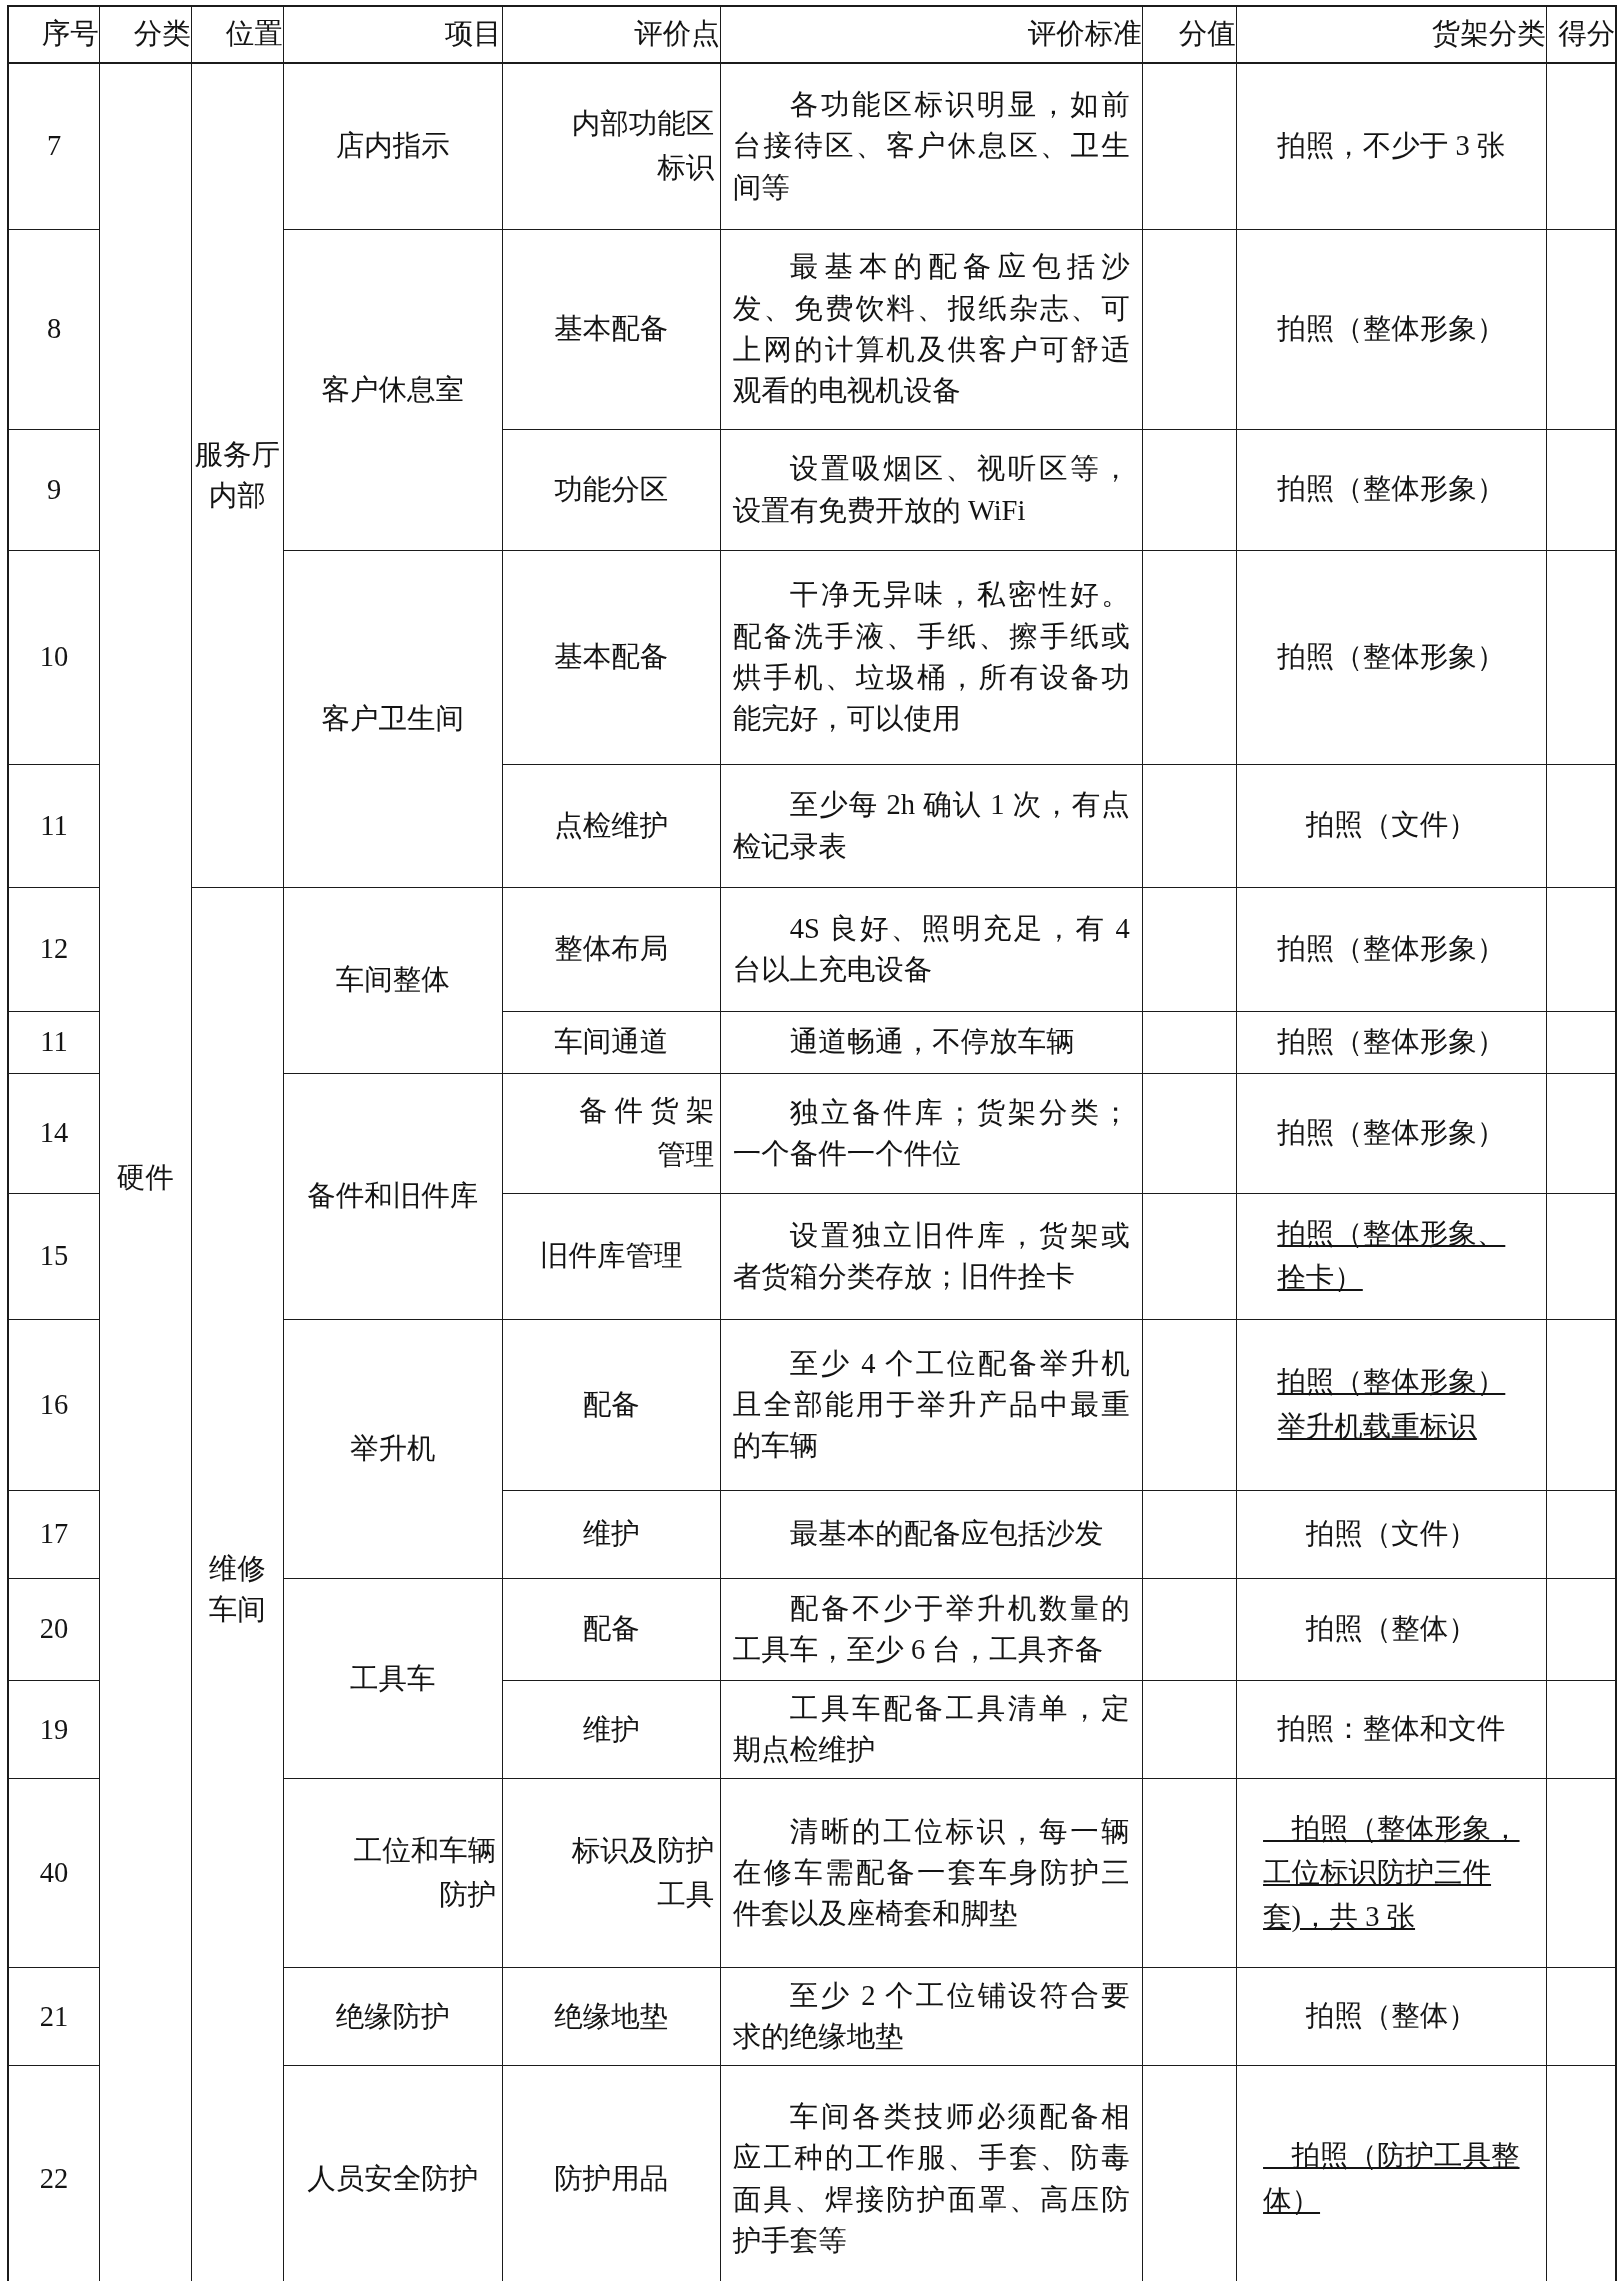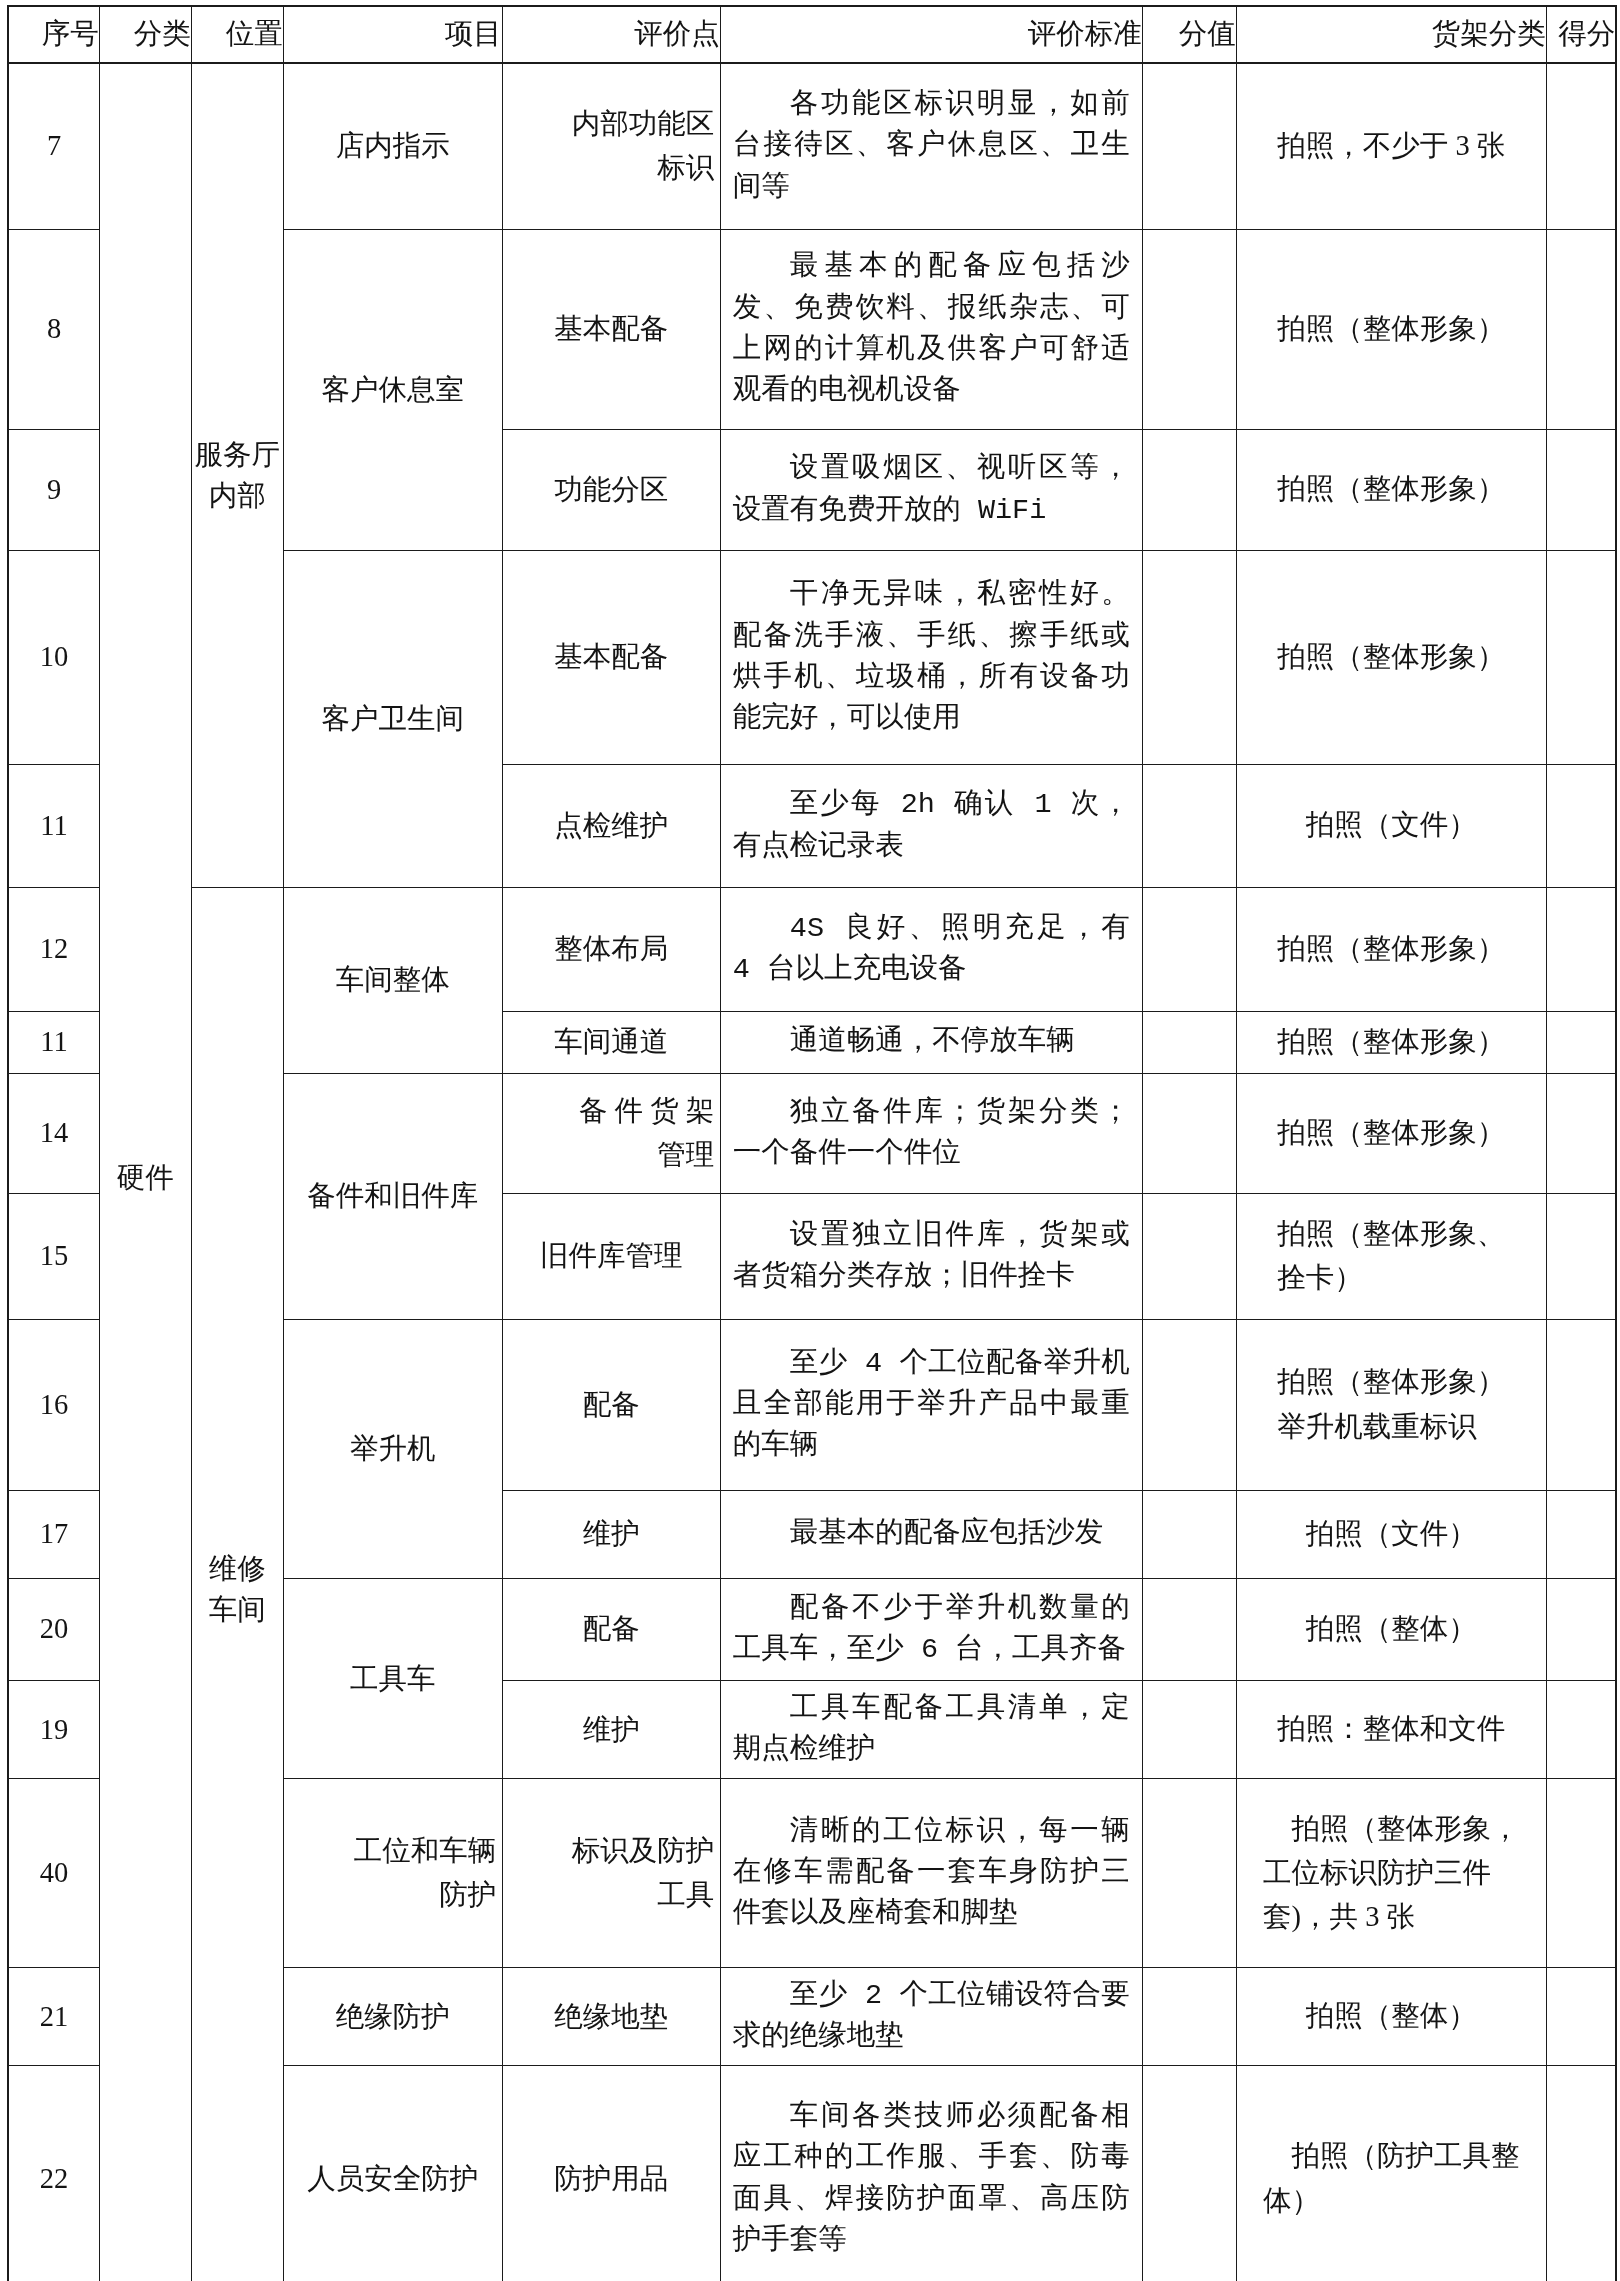--- a/index.html
+++ b/index.html
@@ -26,24 +26,24 @@
   thead th{
     height:55px;
     border-bottom:2.8px solid #1b1b1b;
     text-align:right;
   }
   
   .c{text-align:center;line-height:1.45;}
   
   .pt{white-space:pre-line;text-align:right;padding:3.7px 5.5px 3.7px 7.3px;line-height:1.55;}
   
-  .std{text-align:justify;padding:7.3px 12px;text-indent:2em;line-height:1.45;font-family:Liberation Mono, monospace;}
+  .std{text-align:justify;padding:7.3px 12px;text-indent:2em;line-height:1.45;}
   
   .mc{text-align:center;line-height:1.5;padding:0 5.5px;}
-  .mc .blk{display:inline-block;text-align:left;white-space:pre-line;line-height:1.55;}
+  .mc .blk{display:inline-block;text-align:left;white-space:pre-line;line-height:1.55;text-decoration:underline;}
 </style>
 </head>
 <body>
 
 <table>
   <colgroup>
     <col style="width:91px">
       <col style="width:92px">
       <col style="width:92px">
     <col style="width:219px">

